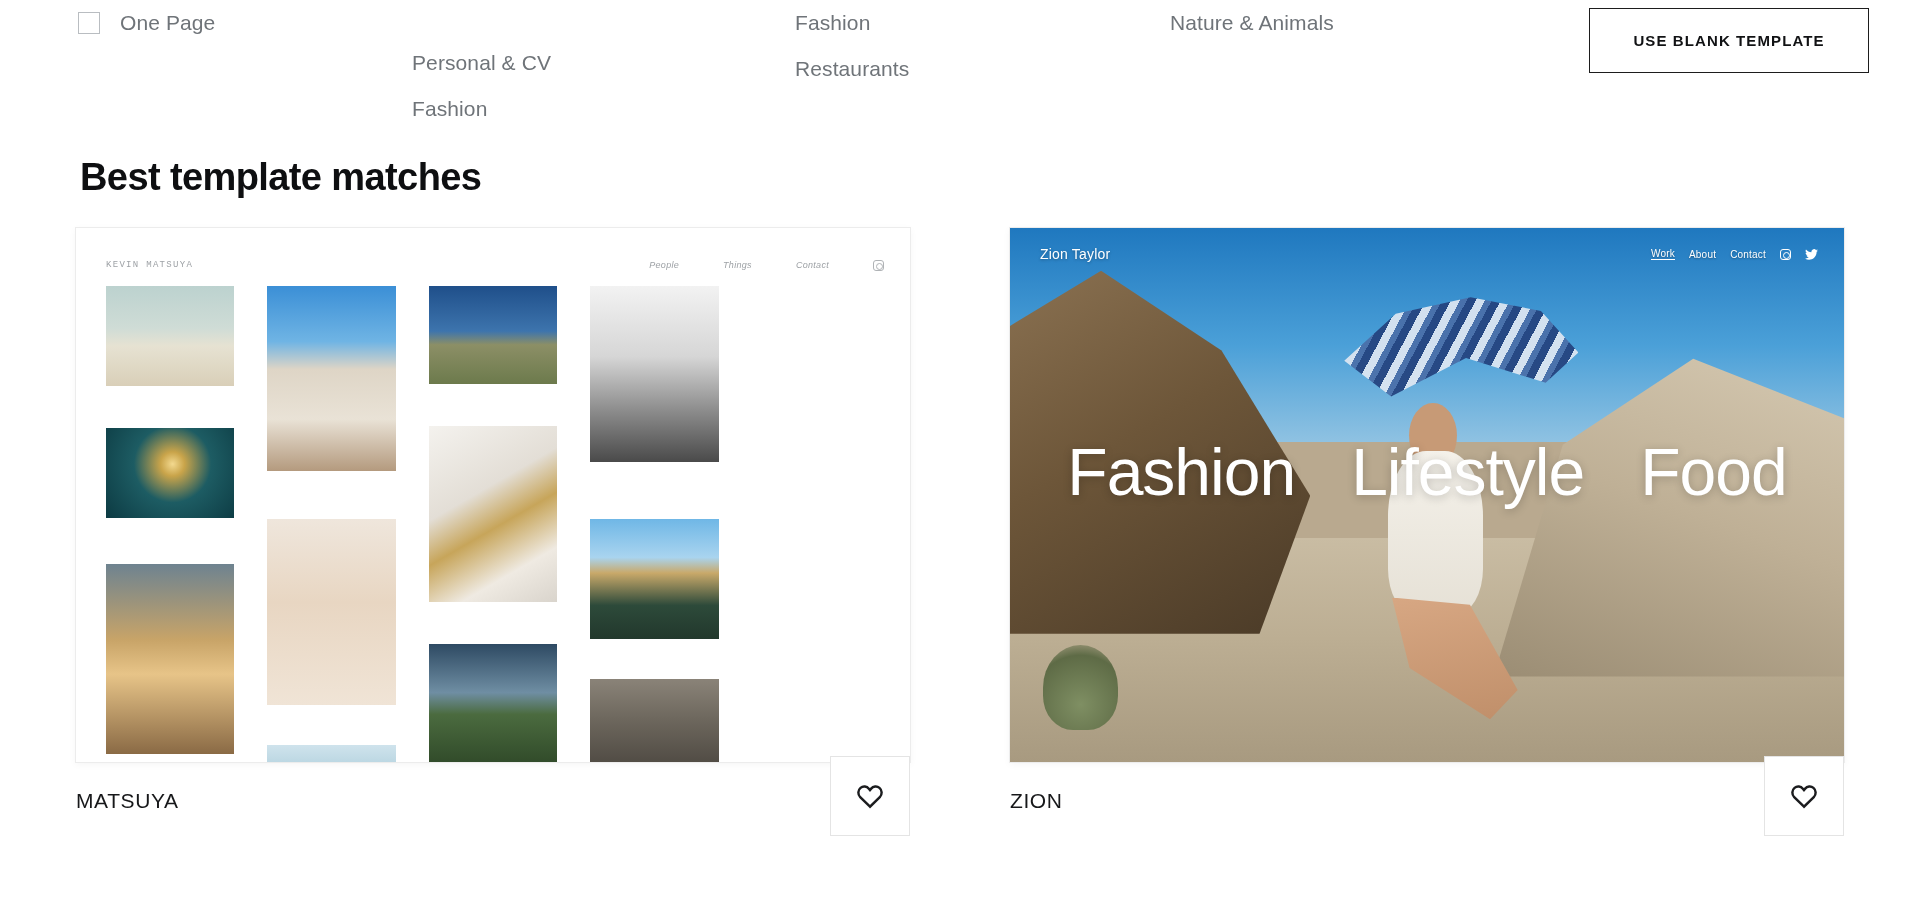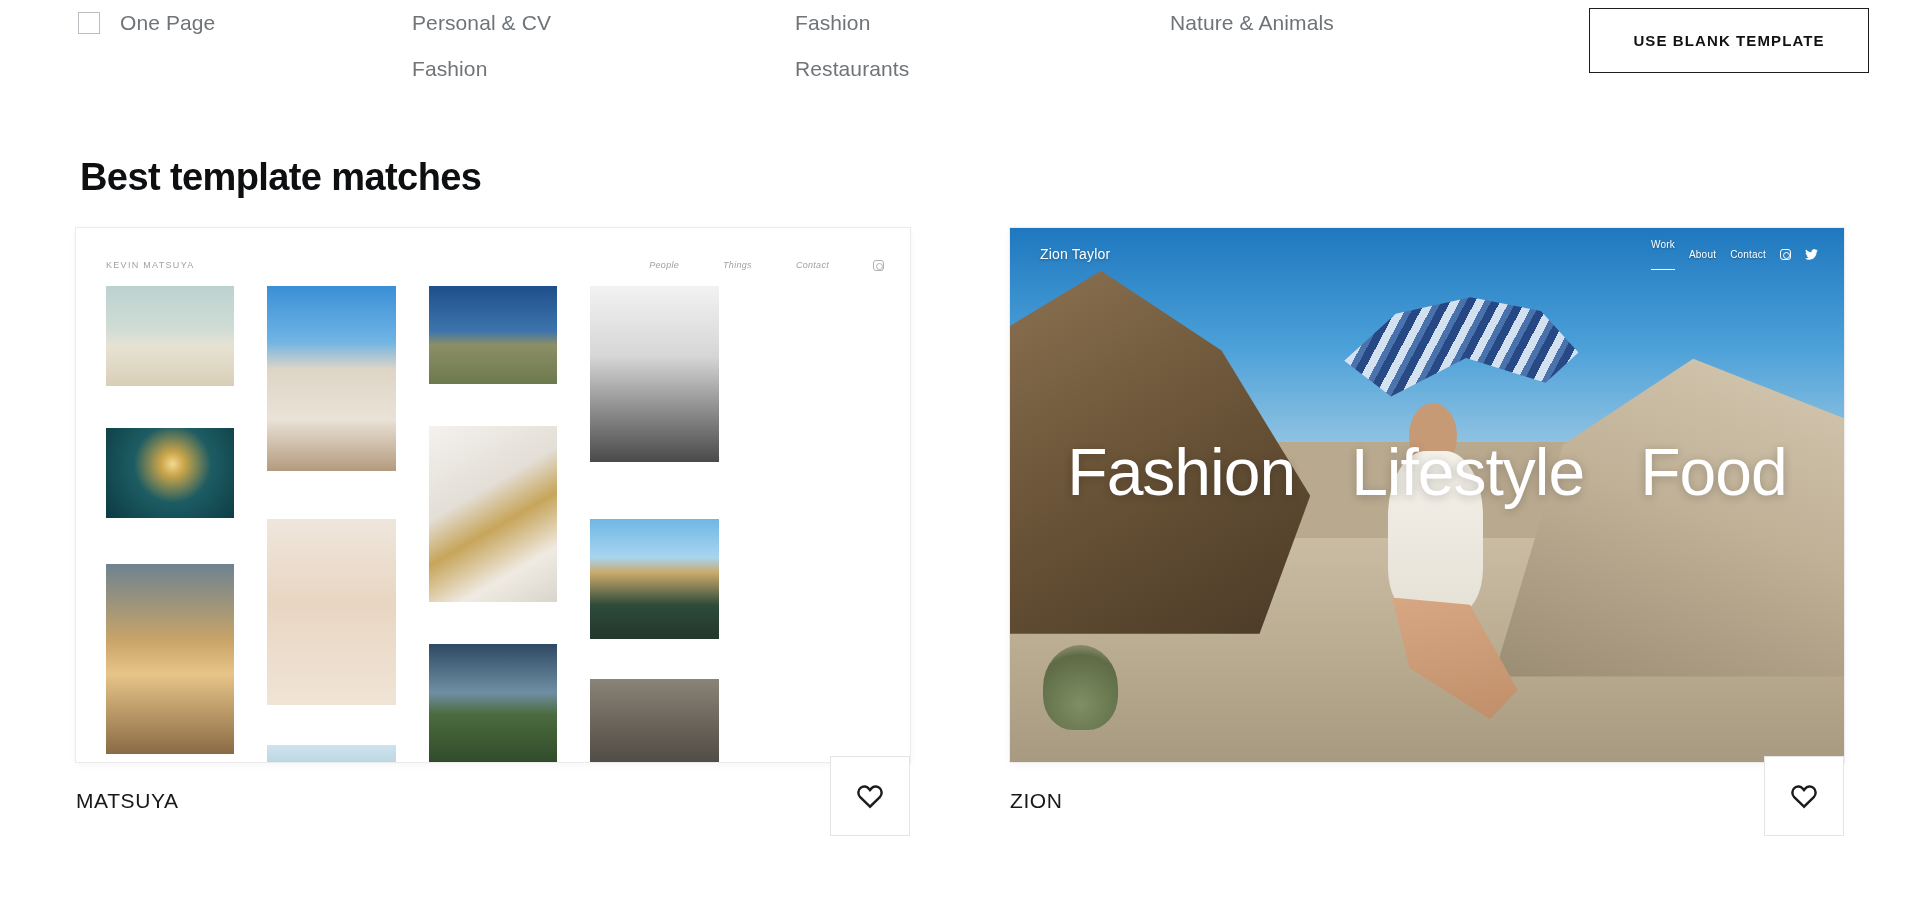--- a/index.html
+++ b/index.html
@@ -37,21 +37,21 @@
   .checkbox {
     width: 22px;
     height: 22px;
     border: 1px solid #b9bdc1;
     background: #fff;
     margin-right: 20px;
     flex: none;
     display: inline-block;
   }
   .col-1 { left: 78px;  }
-  .col-2 { left: 412px; }
+  .col-2 { left: 412px; margin-top: 40px; }
   .col-3 { left: 795px; }
   .col-4 { left: 1170px; }
 
   .blank-template-btn {
     position: absolute;
     right: 51px;
     top: 8px;
     width: 280px;
     height: 65px;
     border: 1px solid #1d1d1d;
@@ -105,21 +105,21 @@
     top: 22px; left: 0; right: 0;
     height: 30px;
     display: flex;
     align-items: center;
     padding: 0 26px 0 30px;
   }
   .mt-logo {
     font-size: 9px;
     letter-spacing: 1.3px;
     color: #9ea2a6;
-    font-family: Liberation Sans, sans-serif;
+    font-family: Liberation Mono, monospace;
   }
   .mt-links {
     margin-left: auto;
     display: flex;
     align-items: center;
     gap: 44px;
     font-style: italic;
   }
   .mt-links span {
     font-size: 9px;
@@ -300,21 +300,21 @@
   .z-links {
     margin-left: auto;
     display: flex; align-items: center; gap: 14px;
   }
   .z-links span {
     color: #fff;
     font-size: 10px;
     letter-spacing: .2px;
     text-shadow: 0 1px 2px rgba(0,0,0,.35);
   }
-  .z-active { border-bottom: 1px solid #fff; padding-bottom: 19px; }
+  .z-active { border-bottom: 1px solid #fff; padding-bottom: 0; }
   .z-ig {
     width: 11px; height: 11px;
     border: 1.3px solid #fff; border-radius: 3px;
     position: relative; display: inline-block;
   }
   .z-ig::after {
     content: ""; position: absolute; top: 2px; left: 2px;
     width: 5px; height: 5px; border: 1.2px solid #fff; border-radius: 50%;
   }
   .z-tw { width: 13px; height: 11px; fill: #fff; }

